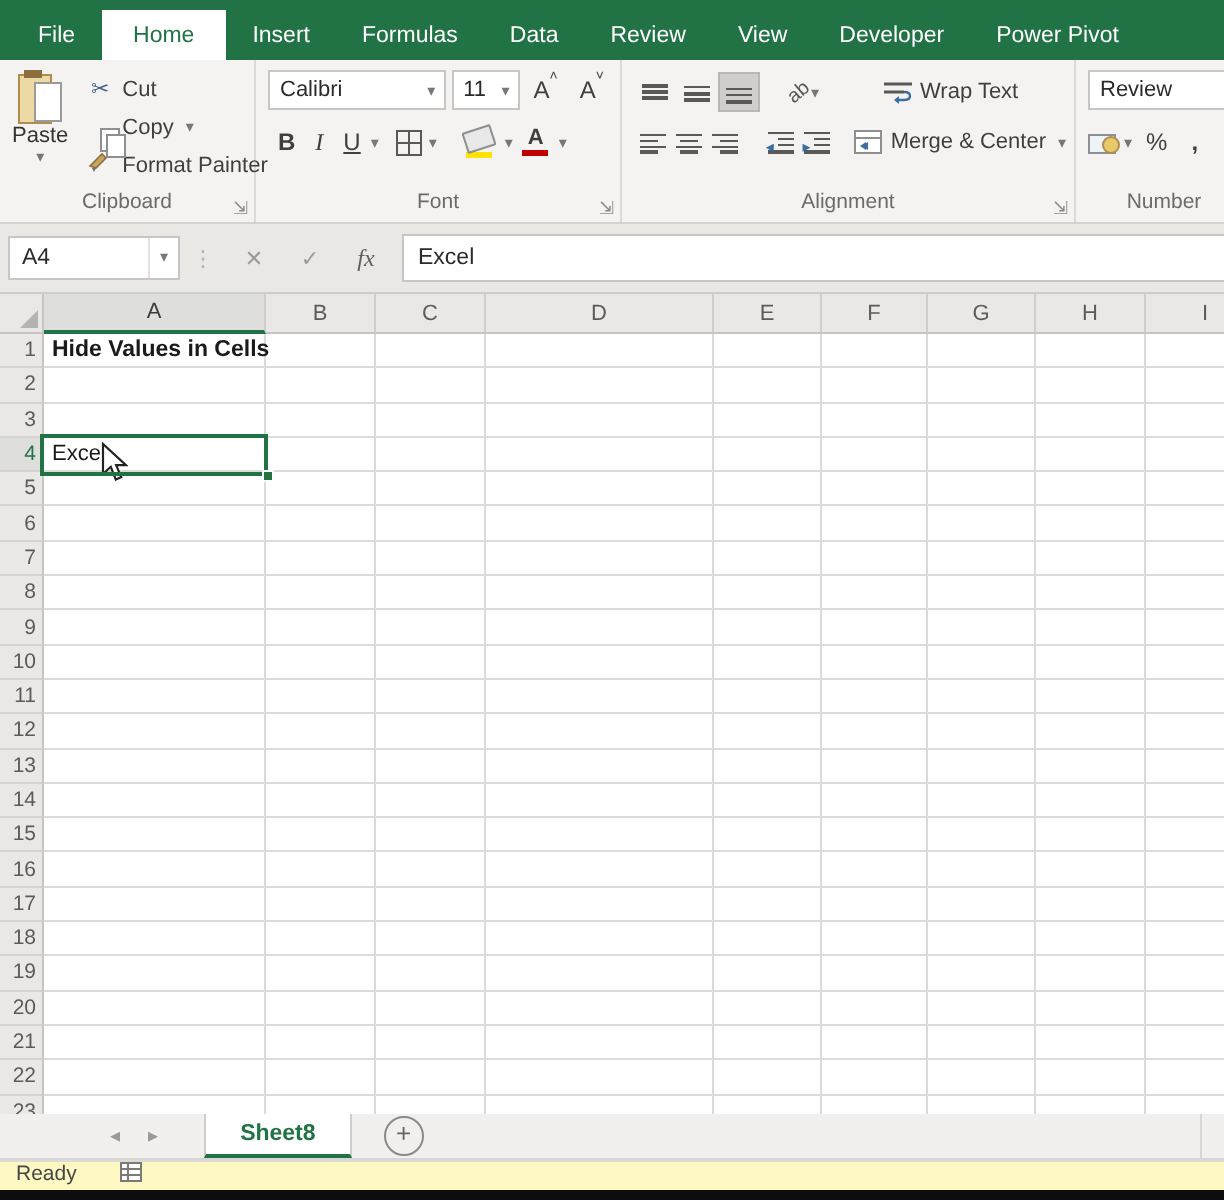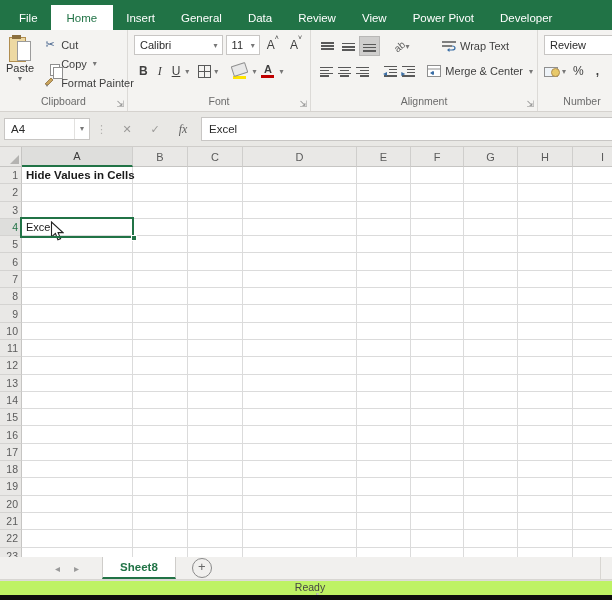--- a/index.html
+++ b/index.html
@@ -111,38 +111,38 @@
   .fill-handle{position:absolute;width:6px;height:6px;background:#217346;border:1px solid #fff;box-sizing:border-box;pointer-events:none;}
   .cursor-svg{position:absolute;pointer-events:none;}
   
   .sheetbar{position:absolute;top:557px;left:0;right:0;height:23px;background:#f1f0ee;border-bottom:1px solid #d8d6d2;display:flex;align-items:stretch;box-sizing:border-box;}
   .nav-arrow{color:#9a9a9a;font-size:10px;display:flex;align-items:center;padding:0 7px;}
   .nav-arrow.first{margin-left:48px;}
   .sheettab{margin-left:16px;background:#fff;border-left:1px solid #cfcdca;border-right:1px solid #cfcdca;border-bottom:2px solid #217346;color:#217346;font-weight:bold;font-size:11.5px;display:flex;align-items:center;padding:0 17px;box-sizing:border-box;}
   .addsheet{width:18px;height:18px;border:1px solid #8a8a8a;border-radius:50%;color:#666;font-size:13px;line-height:16px;text-align:center;align-self:center;margin-left:16px;}
   .sheet-divider{position:absolute;left:600px;top:0;bottom:0;width:1px;background:#d8d6d2;}
   
-  .statusbar{position:absolute;top:580px;left:0;right:0;height:15px;background:#bef264;border-top:1px solid #dddbd7;display:flex;align-items:center;font-size:10.5px;color:#464646;box-sizing:border-box;flex-direction:column;}
+  .statusbar{position:absolute;top:580px;left:0;right:0;height:15px;background:#fef9c3;border-top:1px solid #dddbd7;display:flex;align-items:flex-start;font-size:10.5px;color:#464646;box-sizing:border-box;}
   .statusbar .ready{padding-left:8px;}
   .macro-ic{margin-left:22px;width:11px;height:10px;}
   .bottomstrip{position:absolute;top:595px;left:0;right:0;height:5px;background:#0d0d0d;}
 </style>
 </head>
 <body>
 
 <div class="tabbar" id="ribbon-tabs">
     <div class="tab">File</div>
     <div class="tab active">Home</div>
     <div class="tab">Insert</div>
-    <div class="tab">General</div>
+    <div class="tab">Formulas</div>
     <div class="tab">Data</div>
     <div class="tab">Review</div>
     <div class="tab">View</div>
+    <div class="tab">Developer</div>
     <div class="tab">Power Pivot</div>
-    <div class="tab">Developer</div>
   </div>
 
 <div class="ribbon">
 
   <div class="rgroup" style="width:128px;">
     <div class="g-body">
       <div class="paste-btn">
         <span class="clipboard-icon">
             <i class="board"></i>
             <i class="clip"></i>

